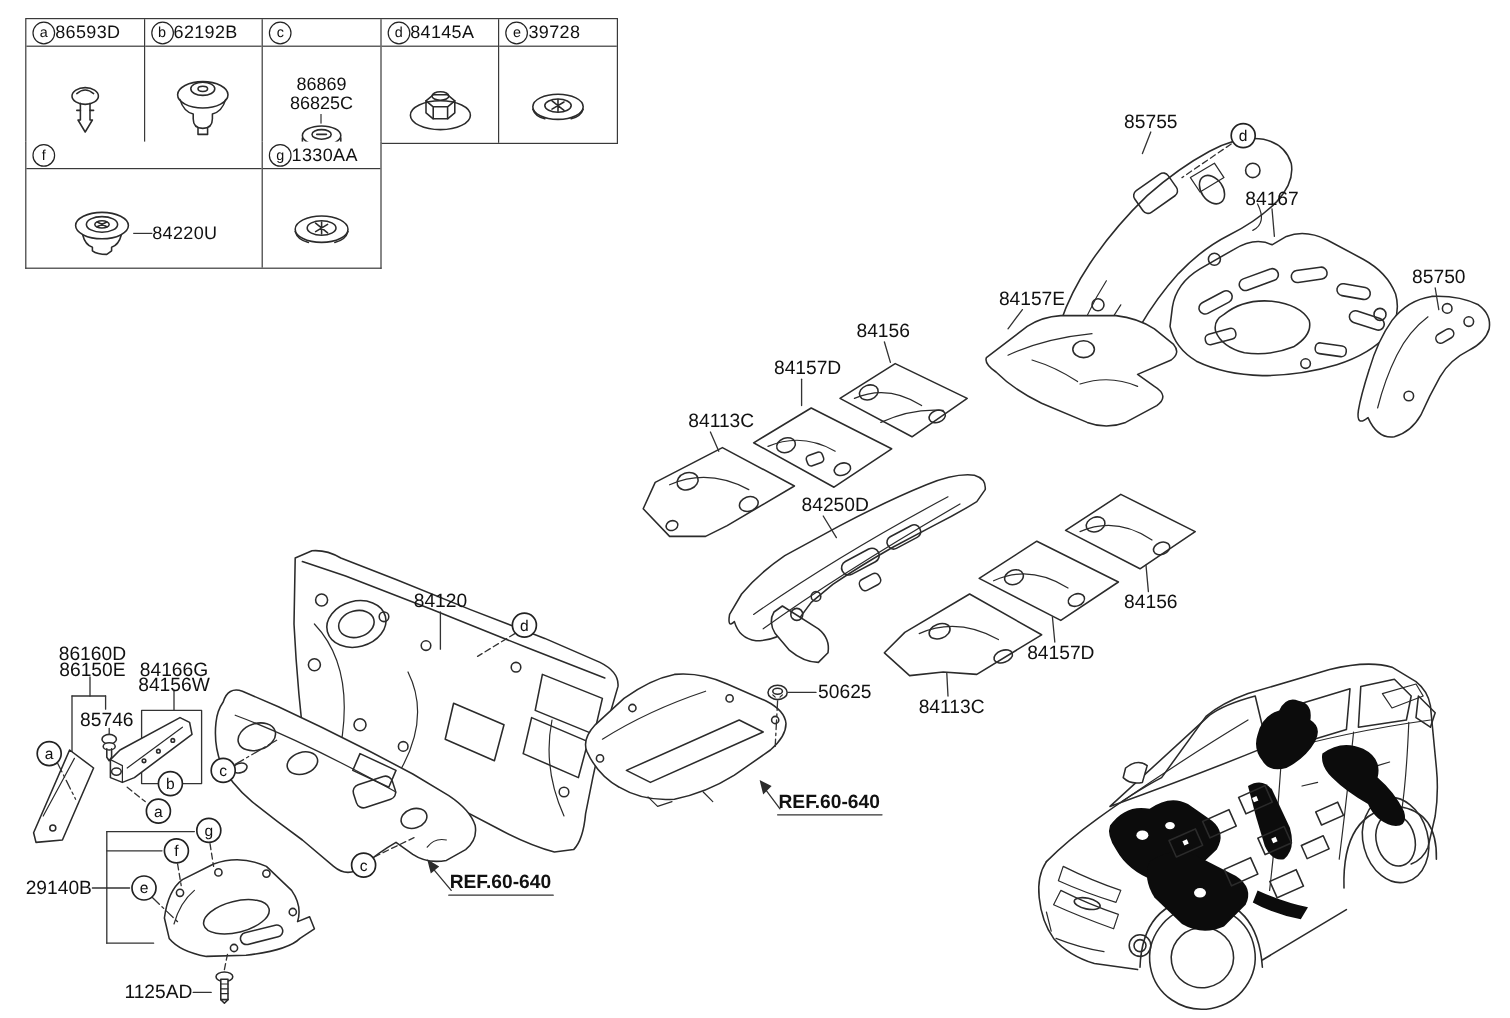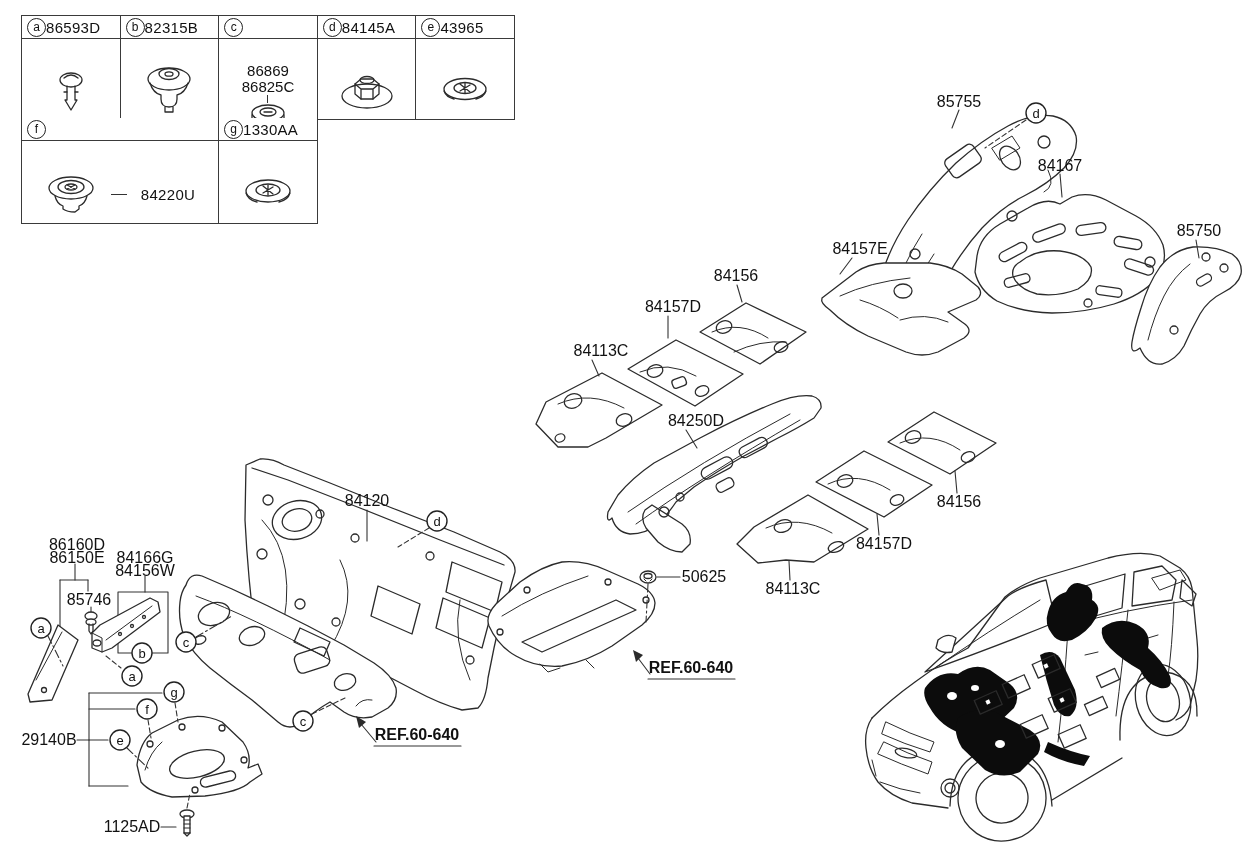--- a/index.html
+++ b/index.html
@@ -30,21 +30,21 @@
   .pcell{flex:1;border-right:1.5px solid #3a3a3a;display:flex;flex-direction:column;min-width:0;}
   .pcell:last-child{border-right:none;}
   .pcell-h{height:22px;border-bottom:1.5px solid #3a3a3a;display:flex;align-items:center;
            padding-left:5px;font-size:15px;flex:0 0 auto;}
   .pcell-h .num{flex:1;margin-right:8px;letter-spacing:.3px;}
   .letter{width:17px;height:17px;border:1.3px solid #222;border-radius:50%;display:flex;
           align-items:center;justify-content:center;font-size:12px;flex:0 0 auto;background:#fff;}
   .pcell-body{flex:1;display:flex;align-items:center;justify-content:center;
               flex-direction:column;position:relative;margin-top:24px;}
   .sublabels{font-size:15px;line-height:16px;text-align:center;}
-  .frow{display:flex;align-items:center;gap:14px;margin:2px 0;}
+  .frow{display:flex;align-items:center;gap:0;margin:2px 0;}
   .frow .dashline{width:16px;height:0;border-top:1.2px solid #333;}
   .frow .fnum{font-size:15px;letter-spacing:.3px;}
   .ticку{width:0;height:8px;border-left:1.1px solid #333;}
 </style>
 </head>
 <body>
 
 <div class="canvas">
 
   <svg class="art" width="1258" height="848" viewBox="0 0 1258 848">
@@ -431,21 +431,21 @@
               <path d="M16,18 L16,24 L13,24 M24,18 L24,24 L27,24"></path>
               <path d="M16,24 L16,32 L14,32 L20,42 L26,32 L24,32 L24,24"></path>
             </g>
           </svg>
         </div>
       </div>
 
       <div class="pcell">
         <div class="pcell-h">
           <span class="letter">b</span>
-          <span class="num">82315B</span>
+          <span class="num">62192B</span>
         </div>
         <div class="pcell-body">
           <svg width="56" height="52" viewBox="0 0 56 52">
             <g fill="none" stroke="#2b2b2b" stroke-width="1.3" stroke-linejoin="round" stroke-linecap="round">
               <ellipse cx="28" cy="14" rx="21" ry="11"></ellipse>
               <ellipse cx="28" cy="9" rx="10" ry="5.5"></ellipse>
               <ellipse cx="28" cy="9" rx="4" ry="2.2"></ellipse>
               <path d="M9,18 Q12,28 20,30 L20,34 Q20,42 28,42 Q36,42 36,34 L36,30 Q44,28 47,18"></path>
               <path d="M24,42 L24,47 L32,47 L32,42"></path>
             </g>
@@ -488,21 +488,21 @@
               <path d="M17,14 L23,19 L35,19 L41,14 M23,19 L23,29 M35,19 L35,29"></path>
               <ellipse cx="29" cy="10" rx="7" ry="3.5"></ellipse>
             </g>
           </svg>
         </div>
       </div>
 
       <div class="pcell">
         <div class="pcell-h">
           <span class="letter">e</span>
-          <span class="num">43965</span>
+          <span class="num">39728</span>
         </div>
         <div class="pcell-body">
           <svg width="54" height="36" viewBox="0 0 54 36">
             <g fill="none" stroke="#2b2b2b" stroke-width="1.3" stroke-linejoin="round" stroke-linecap="round">
               <ellipse cx="27" cy="16" rx="21" ry="10.5"></ellipse>
               <path d="M6,18 Q8,24 16,26 M48,18 Q46,24 38,26"></path>
               <ellipse cx="27" cy="15" rx="11" ry="5.5"></ellipse>
               <path d="M22,11 L32,19 M32,12 L22,18 M27,10 L27,20"></path>
             </g>
           </svg>

